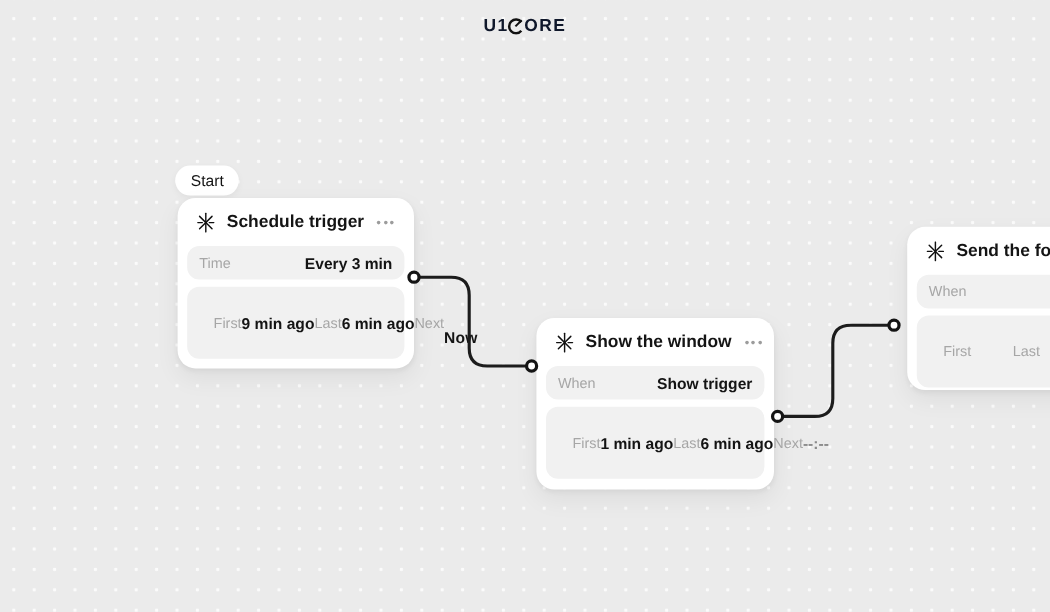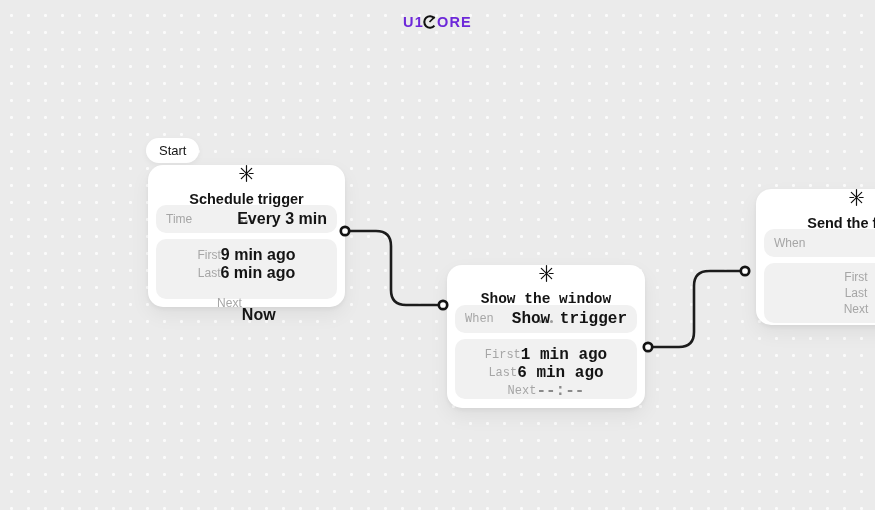--- a/index.html
+++ b/index.html
@@ -13,47 +13,47 @@
     font-family:"Liberation Sans", sans-serif;
     background-color:var(--bg);
     background-image:radial-gradient(circle, var(--dot) 1.3px, rgba(255,255,255,0) 1.7px);
     background-size:17px 17px;
     background-position:3px 7px;
   }
   
   .logo{
     position:absolute;top:14px;left:50%;transform:translateX(-50%);
     display:flex;align-items:center;gap:1px;
-    font-weight:bold;font-size:14.5px;letter-spacing:1.2px;color:#6d28d9;z-index:3;
+    font-weight:bold;font-size:14.5px;letter-spacing:1.2px;color:#0f172a;z-index:3;
   }
   .logo svg{display:block;margin:0 -1px 0 -2px;}
   
   .start-pill{
     position:absolute;left:146px;top:138px;height:25px;padding:0 13px;
     background:var(--card);border-radius:13px;display:flex;align-items:center;
     font-size:13px;color:var(--text);z-index:2;
     box-shadow:0 2px 6px rgba(0,0,0,.05);
   }
   
   .node{
     position:absolute;background:var(--card);border-radius:15px;z-index:2;
     padding:0 8px;
     box-shadow:0 8px 20px rgba(0,0,0,.06), 0 2px 4px rgba(0,0,0,.05);
   }
-  .node-header{height:40px;display:flex;align-items:center;gap:9px;padding:0 7px;flex-direction:column;}
+  .node-header{height:40px;display:flex;align-items:center;gap:9px;padding:0 7px;}
   .node-header svg{flex:0 0 auto;display:block;}
   .node-title{flex:1;font-size:14.5px;font-weight:bold;color:var(--text);white-space:nowrap;}
   .menu-dots{display:flex;gap:2.5px;padding:4px 2px;cursor:pointer;}
   .menu-dots i{width:3px;height:3px;border-radius:50%;background:#9c9c9c;}
   .row{background:var(--rowbg);border-radius:10px;}
   .param-row{height:28px;display:flex;align-items:center;justify-content:space-between;padding:13px 10px;margin-bottom:6px;}
-  .stats-box{height:60px;padding:7px 22px;display:flex;flex-direction:column;justify-content:space-between;align-items:center;}
+  .stats-box{height:60px;padding:7px 22px;display:flex;flex-direction:row;justify-content:space-between;align-items:center;}
   .stat-line{display:flex;justify-content:space-between;align-items:center;}
   .lbl{color:var(--label);font-size:12px;white-space:nowrap;}
-  .val{color:var(--text);font-size:16px;font-weight:bold;white-space:nowrap;}
+  .val{color:var(--text);font-size:13px;font-weight:bold;white-space:nowrap;}
   .val.heavy{font-weight:bold;letter-spacing:.1px;margin-top:24px;}
   .val.muted{color:var(--muted);}
   
   .wires{position:absolute;left:0;top:0;z-index:5;pointer-events:none;}
 </style>
 </head>
 <body>
 
 <div class="logo">
   <span>U1</span>
@@ -99,21 +99,21 @@
       <span class="lbl">Last</span>
       <span class="val">6 min ago</span>
     </div>
     <div class="stat-line">
       <span class="lbl">Next</span>
       <span class="val heavy">Now</span>
     </div>
   </div>
 </div>
 
-<div class="node" style="left:447px;top:265px;width:198px;height:143px;font-family:Liberation Mono, monospace;">
+<div class="node" style="left:447px;top:265px;width:198px;height:143px;">
   <div class="node-header">
     <svg width="17" height="17" viewBox="0 0 20 20">
       <g stroke="#111" stroke-width="1.4" stroke-linecap="round">
         <line x1="10" y1="0.8" x2="10" y2="19.2"></line>
         <line x1="3.9" y1="3.9" x2="16.1" y2="16.1"></line>
         <line x1="16.1" y1="3.9" x2="3.9" y2="16.1"></line>
         <line x1="2.2" y1="10" x2="6.6" y2="10"></line>
         <line x1="13.4" y1="10" x2="17.8" y2="10"></line>
       </g>
     </svg>

